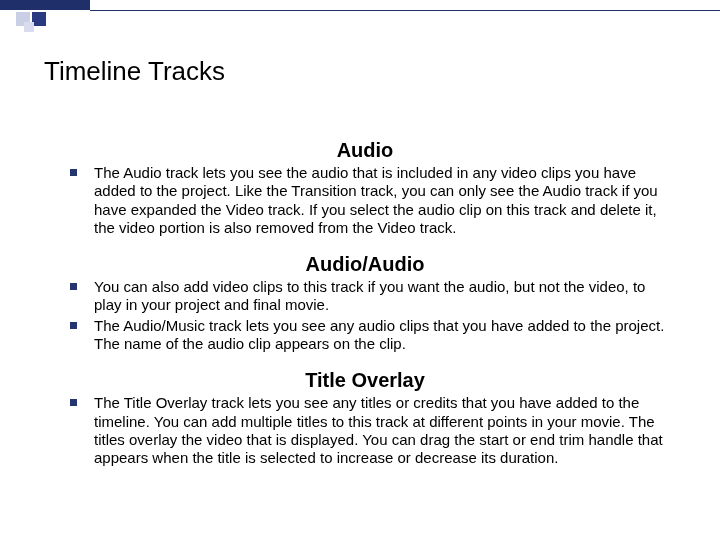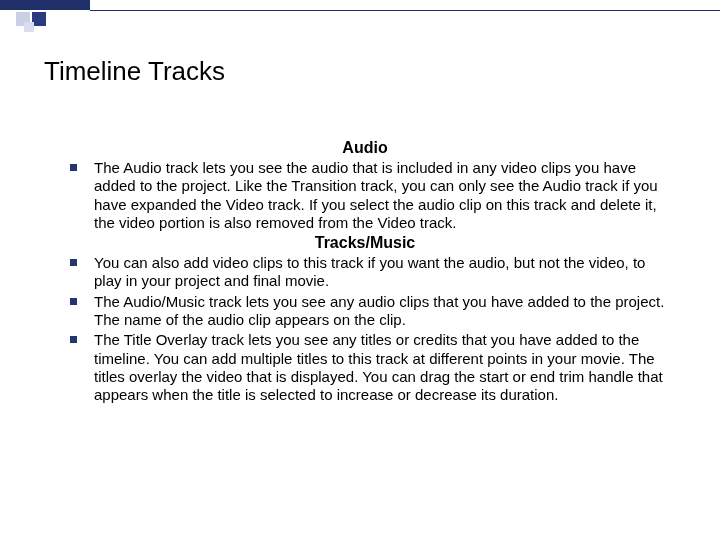--- a/index.html
+++ b/index.html
@@ -67,23 +67,23 @@
     color: #000;
     margin-bottom: 52px;
   }
   .content {
     padding-left: 20px;
     padding-right: 10px;
   }
   .subhead {
     text-align: center;
     font-weight: 700;
-    font-size: 16px;
+    font-size: 20px;
     color: #000;
-    margin: 2px 0 2px 0;
+    margin: 16px 0 2px 0;
   }
   ul.bullets {
     list-style: none;
     margin: 0 0 2px 0;
   }
   ul.bullets li {
     position: relative;
     padding-left: 30px;
     font-size: 15px;
     line-height: 1.22;
@@ -114,24 +114,25 @@
 <div class="slide">
   <h1 class="title">Timeline Tracks</h1>
 
   <div class="content">
 
     <div class="subhead">Audio</div>
     <ul class="bullets">
       <li>The Audio track lets you see the audio that is included in any video clips you have added to the project. Like the Transition track, you can only see the Audio track if you have expanded the Video track. If you select the audio clip on this track and delete it, the video portion is also removed from the Video track.</li>
     </ul>
 
-    <div class="subhead">Tracks/Music</div>
+    <div class="subhead">Audio/Audio</div>
     <ul class="bullets">
       <li>You can also add video clips to this track if you want the audio, but not the video, to play in your project and final movie.</li>
       <li>The Audio/Music track lets you see any audio clips that you have added to the project. The name of the audio clip appears on the clip.</li>
     </ul>
 
+    <div class="subhead">Title Overlay</div>
     <ul class="bullets">
       <li>The Title Overlay track lets you see any titles or credits that you have added to the timeline. You can add multiple titles to this track at different points in your movie. The titles overlay the video that is displayed. You can drag the start or end trim handle that appears when the title is selected to increase or decrease its duration.</li>
     </ul>
 
   </div>
 </div>
 
 </body></html>

